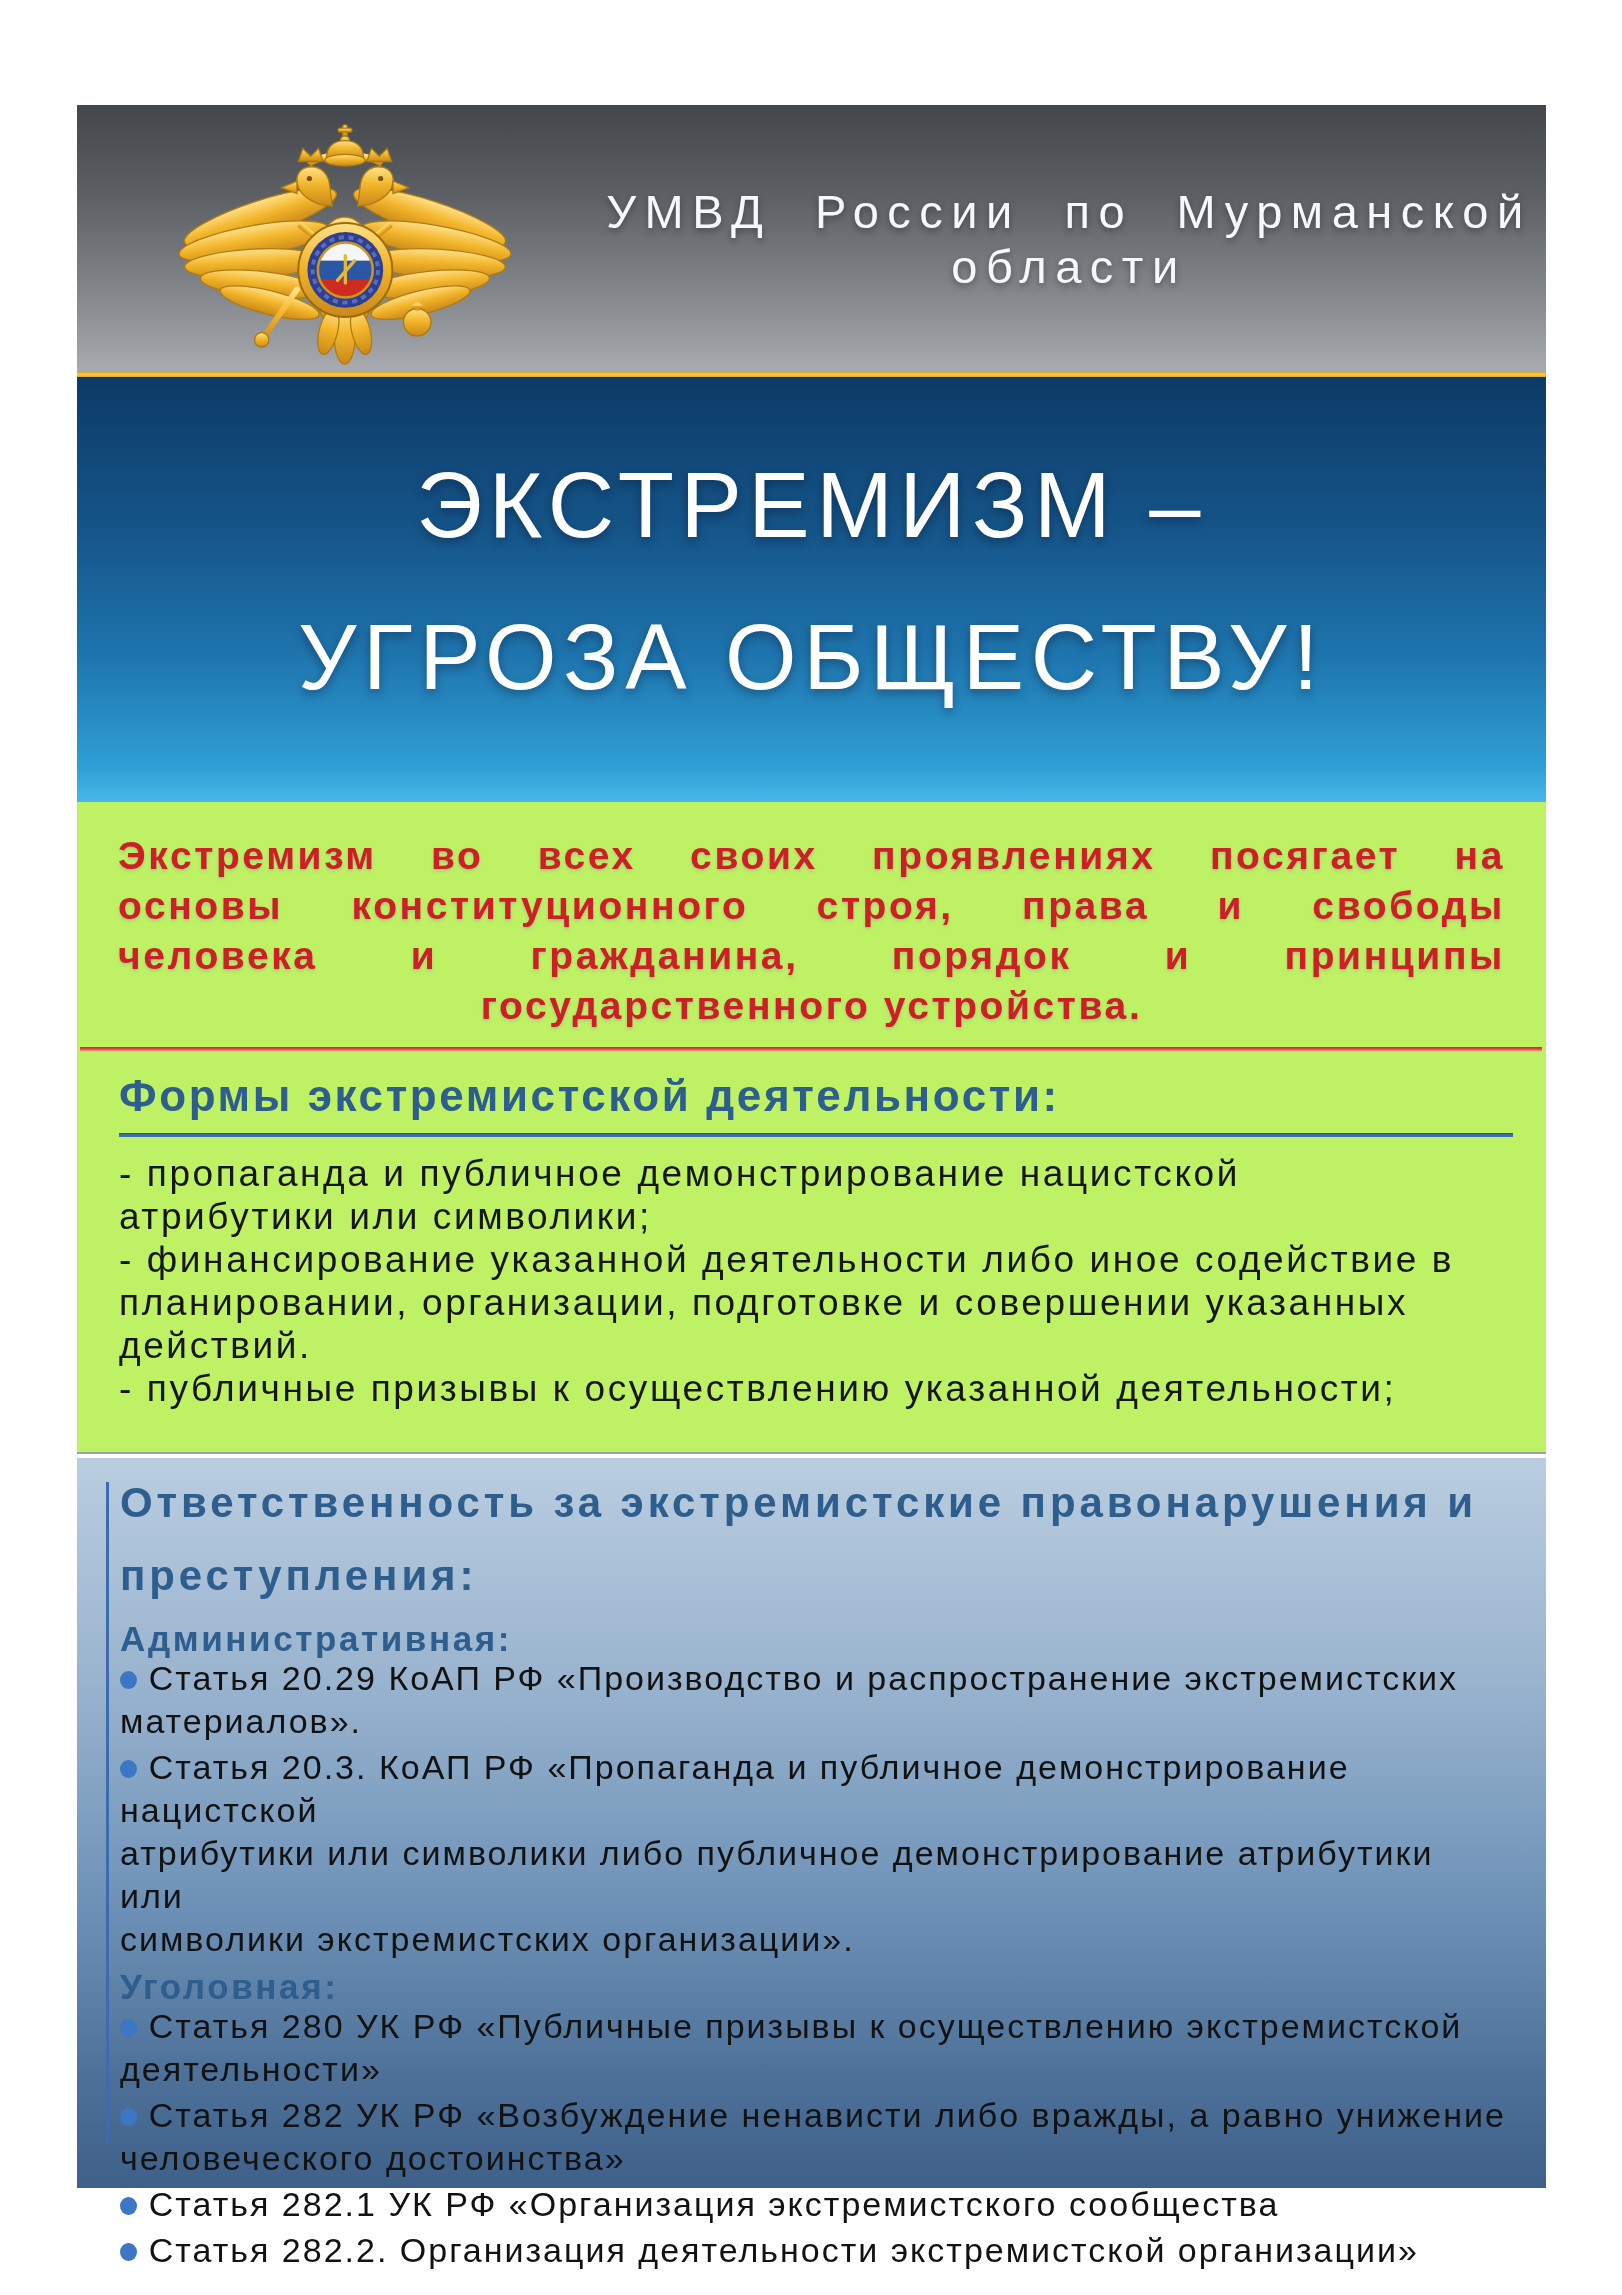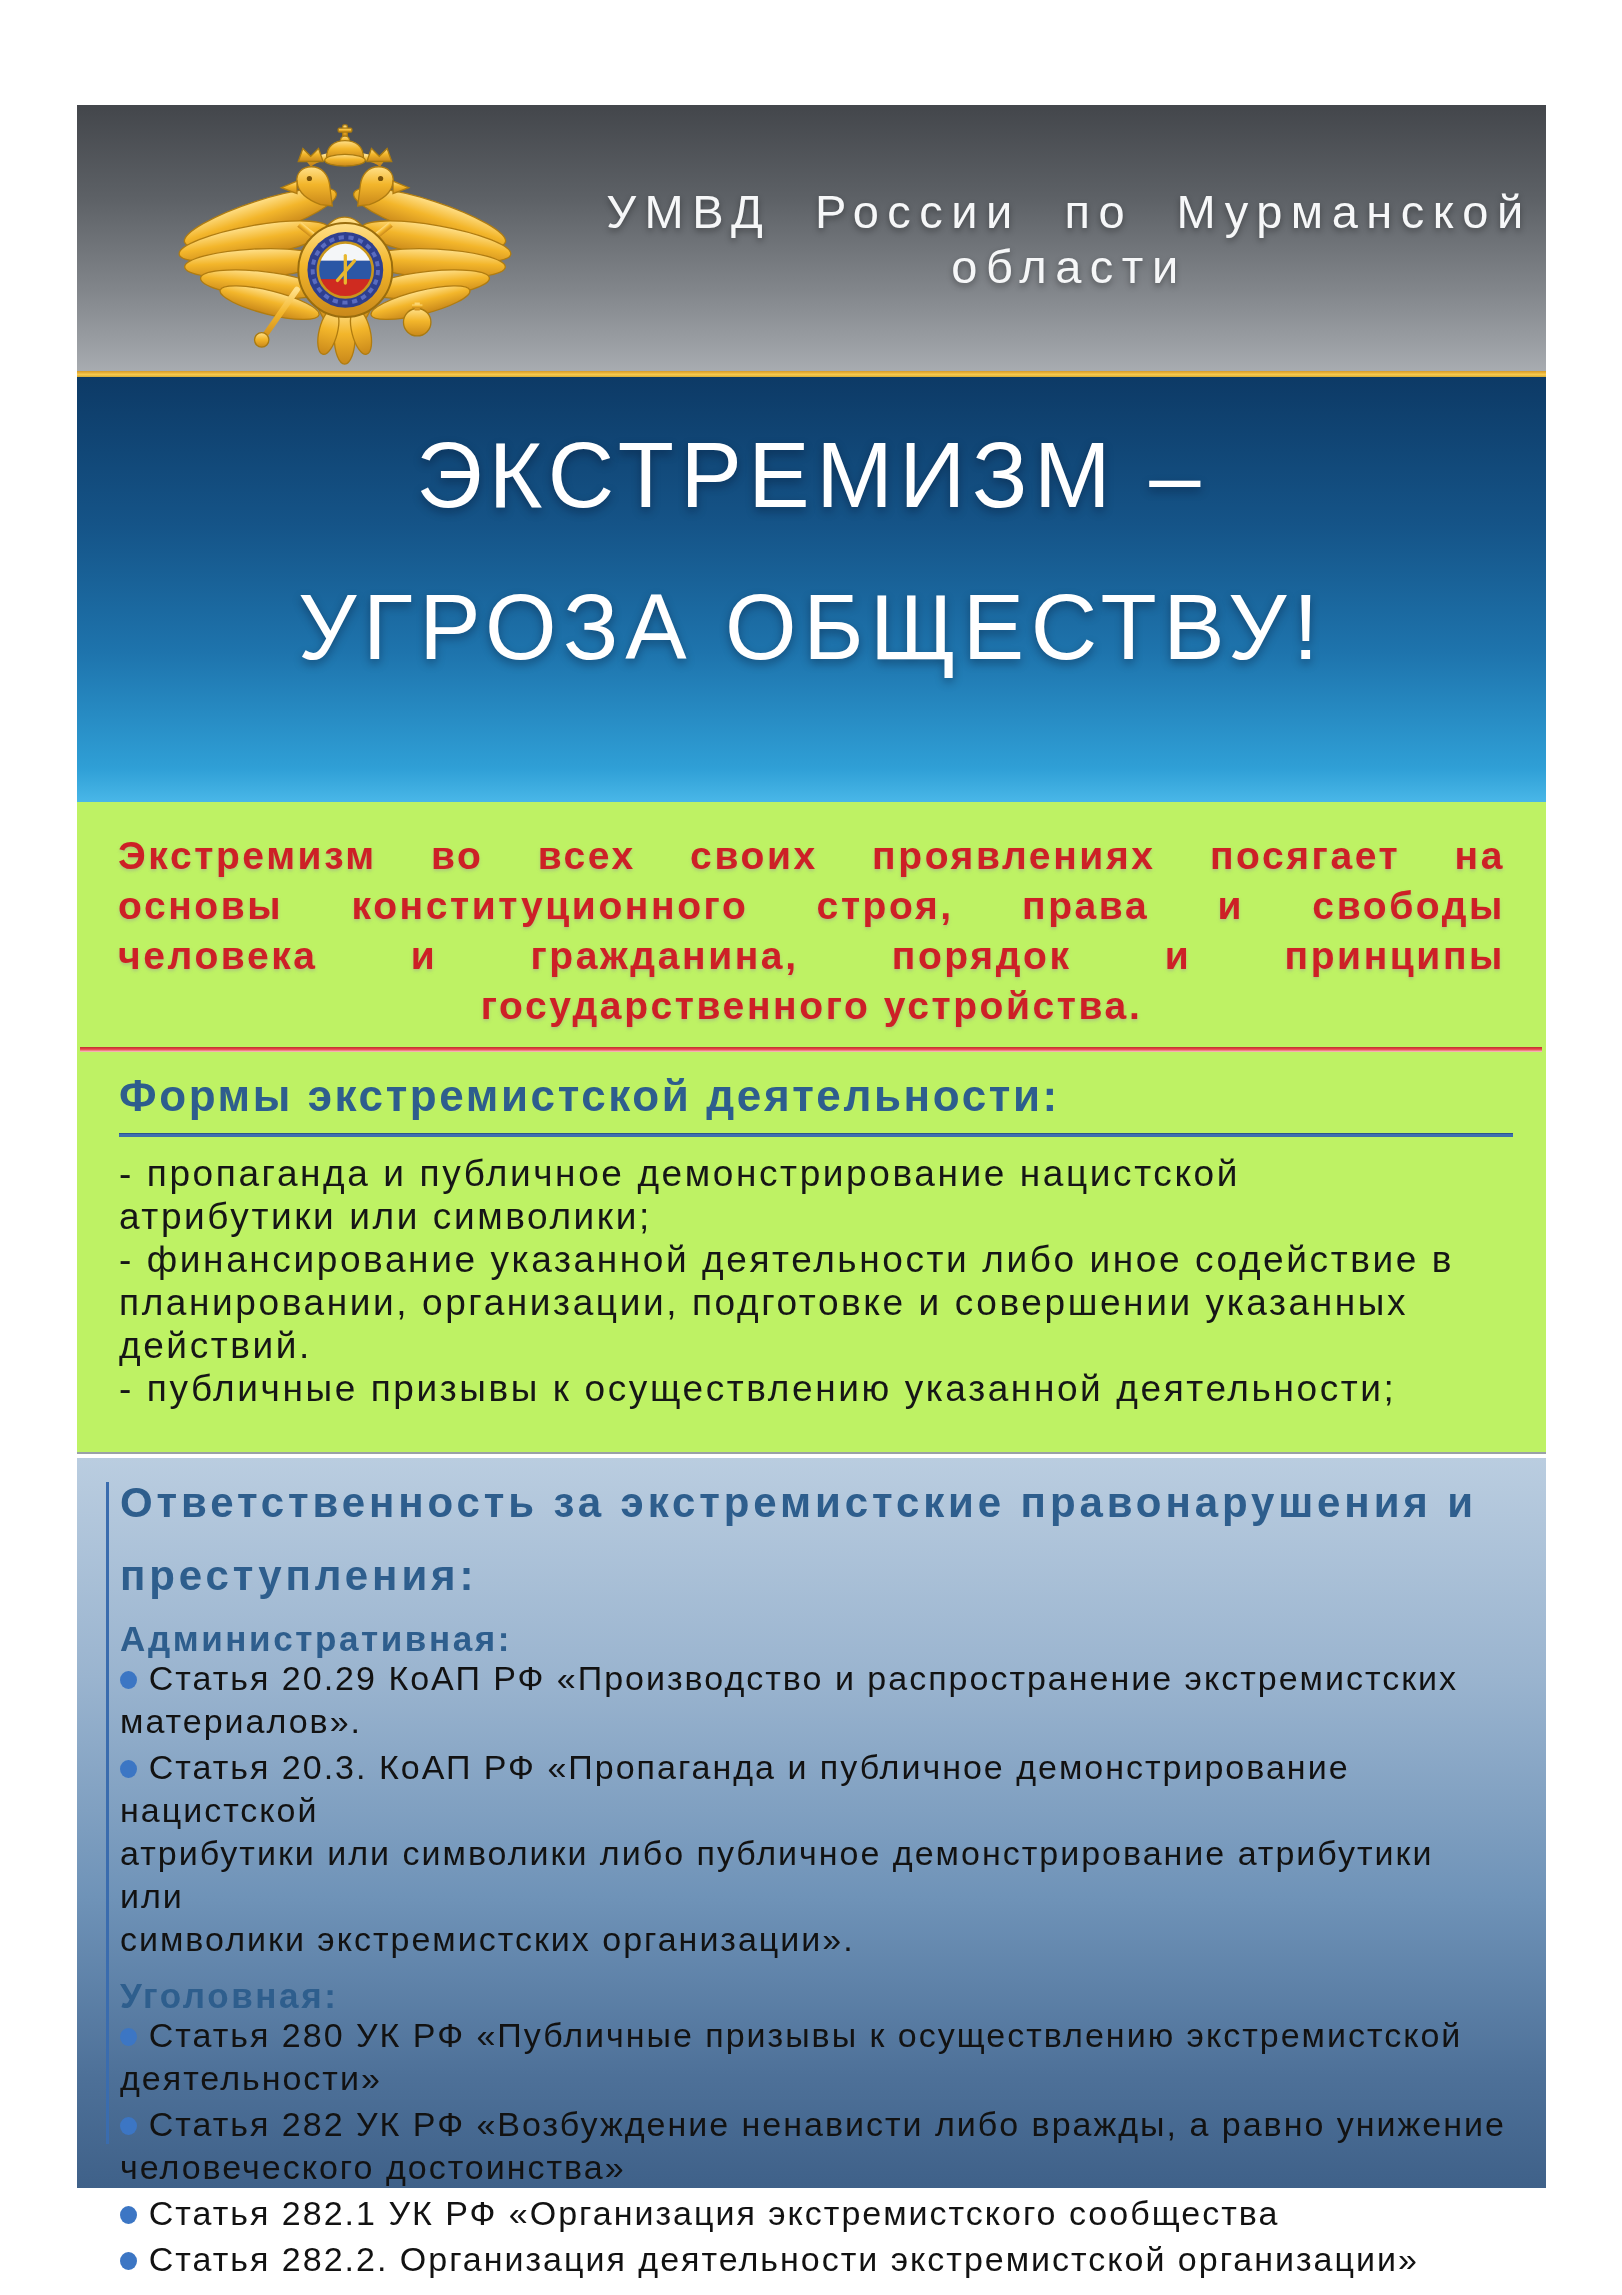--- a/index.html
+++ b/index.html
@@ -21,21 +21,21 @@
   .gold-stripe{
     position:absolute; left:77px; top:371px; width:1469px; height:6.5px;
     background:linear-gradient(180deg,#d79a28,#f7c84c 50%,#caa12e);
   }
   
   .title-blk{
     position:absolute; left:77px; top:377px; width:1469px; height:425px;
     background:linear-gradient(180deg,#0d3a66 0%,#155488 35%,#1e74ad 65%,#2f9fd6 92%,#49b7e8 100%);
   }
   .page-title{
-    padding-top:22px; text-align:center; color:#ffffff;
+    padding-top:52px; text-align:center; color:#ffffff;
     font-size:92px; line-height:152px; letter-spacing:6.5px; font-weight:400;
     white-space:pre-line; text-shadow:0 3.9px 9.2px rgba(0,10,30,.35);
   }
   
   .white-blk{ position:absolute; left:77px; top:802px; width:1469px; height:652px; background:#bef264; }
   .intro{ margin:29px 41px 0 41px; color:#cd2026; font-weight:700;
     font-size:39px; line-height:50px; letter-spacing:2.6px;
     text-shadow:0 2px 3.3px rgba(150,150,150,.45); }
   .intro-line{ text-align:justify; text-align-last:justify; }
   .intro-line.last{ text-align-last:center; }
@@ -52,21 +52,21 @@
   .resp-blk{
     position:absolute; left:77px; top:1458px; width:1469px; height:730px;
     background:linear-gradient(180deg,#bacde0 0%,#9ab4cf 30%,#6f93b8 60%,#4d7098 85%,#3f6189 100%);
     box-sizing:border-box; padding:7.9px 39px 0 43px;
   }
   .accent-line{ position:absolute; left:29px; top:23.6px; width:3.3px; height:662px; background:#3a6cae; }
   .resp-h{ color:#2e5e8d; font-weight:700; font-size:42px; line-height:73px;
     letter-spacing:3.9px; white-space:pre-line; }
   .sub-h{ color:#2e5e8d; font-weight:700; font-size:35px; line-height:37px; letter-spacing:2.6px; }
   .sub-h.admin{ margin-top:7.9px; }
-  .sub-h.crim{ margin-top:16px; }
+  .sub-h.crim{ margin-top:7px; }
   .law-list{ margin:0; padding:0; list-style:none; color:#121212;
     font-size:34px; line-height:43px; letter-spacing:2px; }
   .law-list li + li{ margin-top:3px; }
   .dot{ display:inline-block; width:17px; height:18.3px; border-radius:50%;
     background:#3c76c4; margin-right:11.8px; vertical-align:0.7px; }
   .li-text{ white-space:pre-line; }
 </style>
 </head>
 <body>
 

